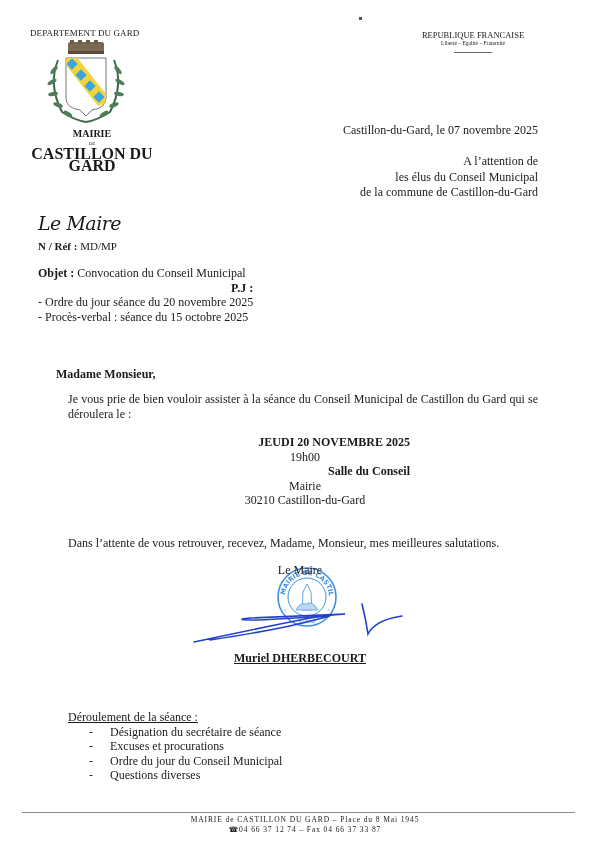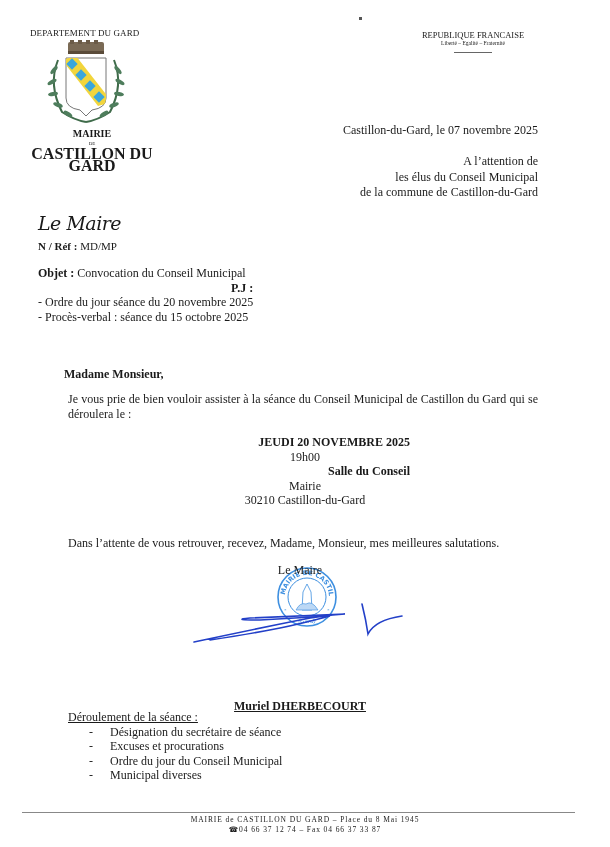--- a/index.html
+++ b/index.html
@@ -22,29 +22,29 @@
   #rep .r2 { font-size:5.5px; line-height:7px; }
   #rep .r3 { width:38px; height:1px; background:#666; margin:5px auto 0; }
 
   #date { right:72px; top:95px; font-size:12px;margin-top:28px; }
   #recipients { right:72px; top:154px; width:260px; text-align:right; font-size:12px; line-height:15.5px; }
 
   #le-maire-script { left:38px; top:212px; font-family:"DejaVu Serif", serif; font-style:italic; font-size:19px; letter-spacing:-0.5px; }
   #ref { left:38px; top:240px; font-size:11px; }
   #objet { left:38px; top:266px; font-size:12px; line-height:14.5px; }
 
-  #salutation { left:64px; top:367px; font-size:12px; font-weight:bold;text-align:right; }
+  #salutation { left:56px; top:367px; font-size:12px; font-weight:bold;text-align:right; }
   #para1 { left:68px; top:392px; width:470px; font-size:12px; line-height:14.5px; text-align:justify; text-align-last:left; }
   #event { left:200px; top:435px; width:210px; text-align:center; font-size:12px; line-height:14.5px; }
   #closing { left:68px; top:536px; font-size:12px; }
 
   #sig-title { left:250px; top:563px; width:100px; text-align:center; font-size:12px; z-index:2; }
   #stamp { left:276px; top:566px; width:62px; height:62px; z-index:1; }
   #signature { left:190px; top:590px; width:225px; height:60px; z-index:3; }
-  #signer { left:200px; top:651px; width:200px; text-align:center; font-size:12px; font-weight:bold; text-decoration:underline;margin-top:48px; }
+  #signer { left:200px; top:651px; width:200px; text-align:center; font-size:12px; font-weight:bold; text-decoration:underline; }
 
   #agenda { left:68px; top:710px; font-size:12px; line-height:14.5px; }
   #agenda .item { display:flex; }
   #agenda .dash { width:38px; text-align:center; padding-left:4px; }
 
   #footer-rule { left:22px; top:812px; width:553px; height:1px; background:#888; }
   #footer { left:100px; top:815px; width:410px; text-align:center; font-size:7.5px; line-height:10px; letter-spacing:0.9px; }
   #footer .f1 { font-weight:normal; }
   #scan-mark { left:359px; top:17px; width:3px; height:3px; background:#555; }
 </style>
@@ -171,21 +171,21 @@
   <div class="item">
     <span class="dash">-</span>
     <span>Excuses et procurations</span>
   </div>
   <div class="item">
     <span class="dash">-</span>
     <span>Ordre du jour du Conseil Municipal</span>
   </div>
   <div class="item">
     <span class="dash">-</span>
-    <span>Municipal diverses</span>
+    <span>Questions diverses</span>
   </div>
 </div>
 
 <div class="abs" id="footer-rule"></div>
 <div class="abs" id="footer">
   <div class="f1">MAIRIE de CASTILLON DU GARD – Place du 8 Mai 1945</div>
   <div>
     <span>☎</span><span>04 66 37 12 74 – Fax 04 66 37 33 87</span>
   </div>
 </div>

